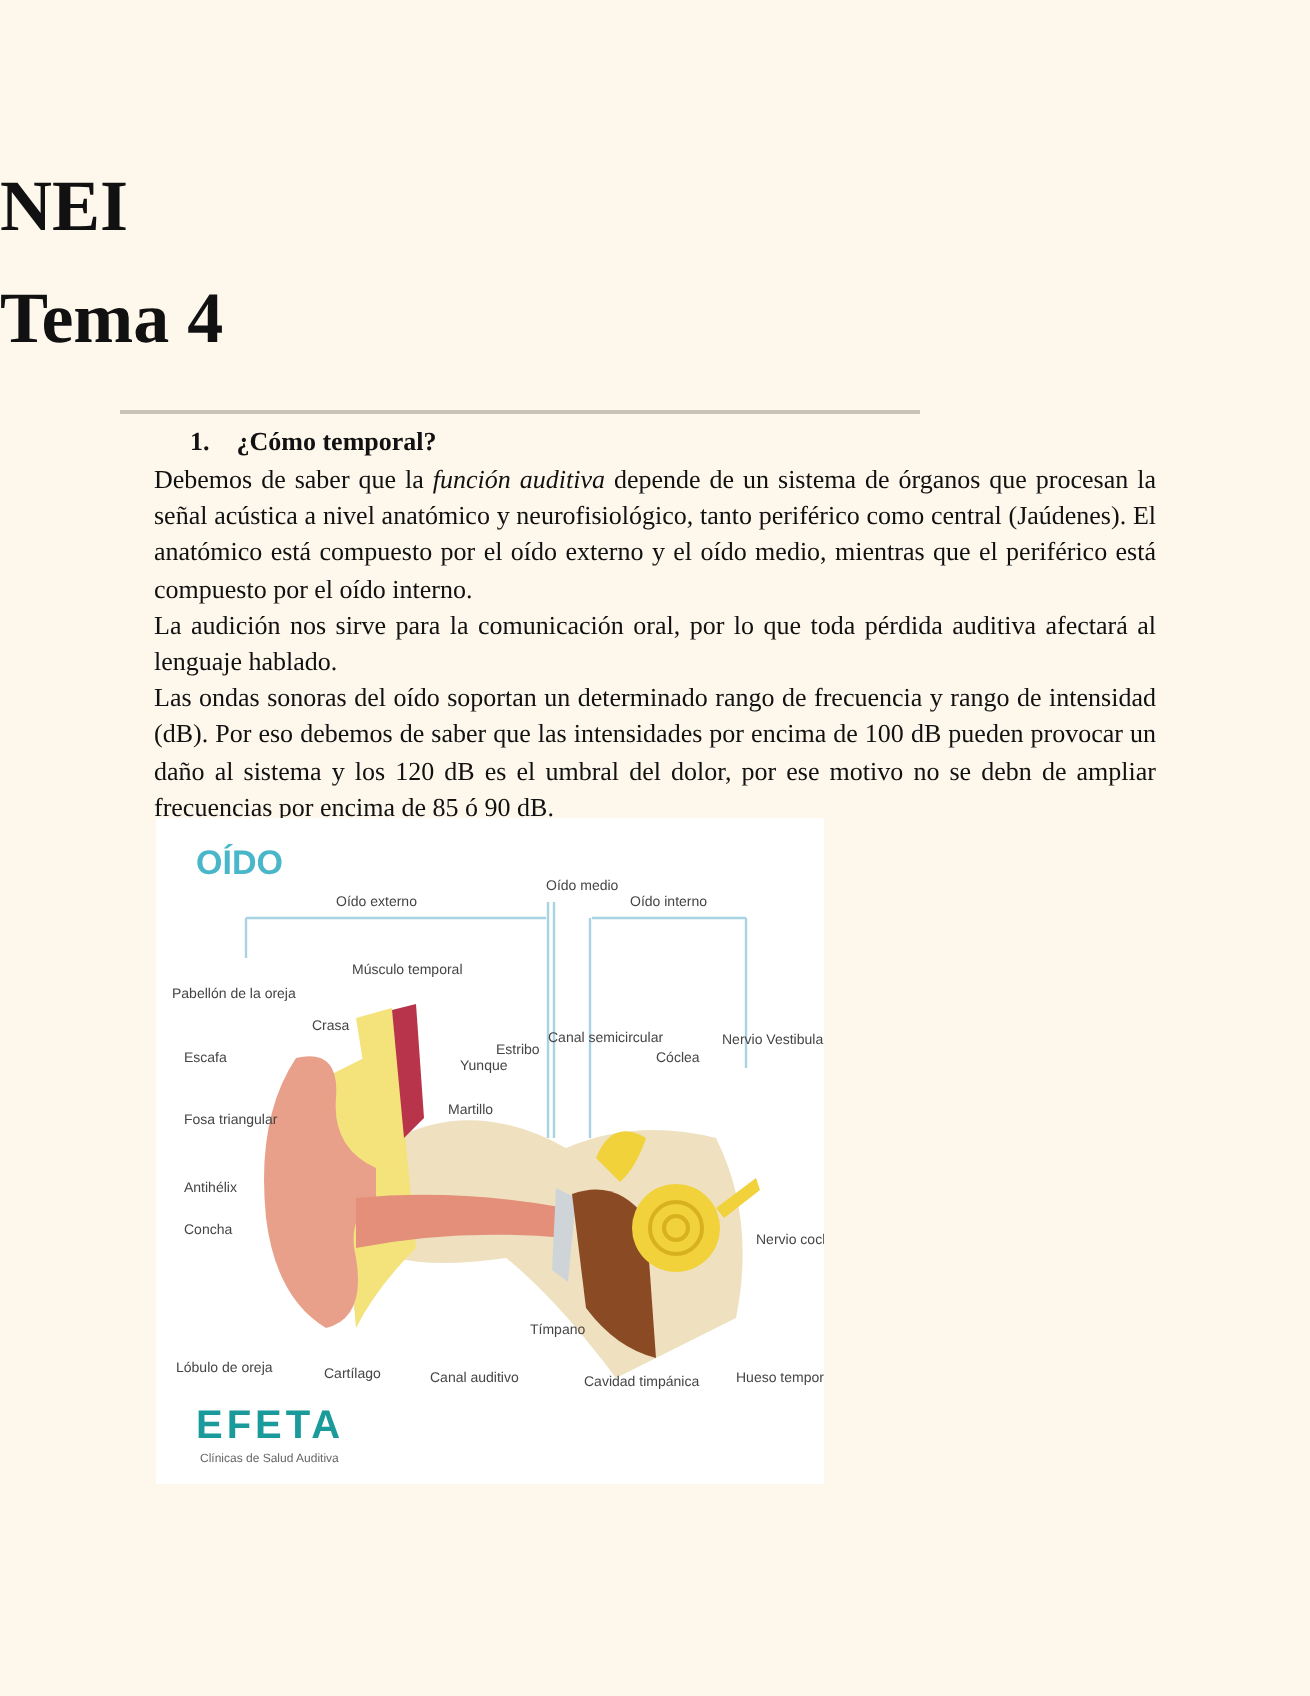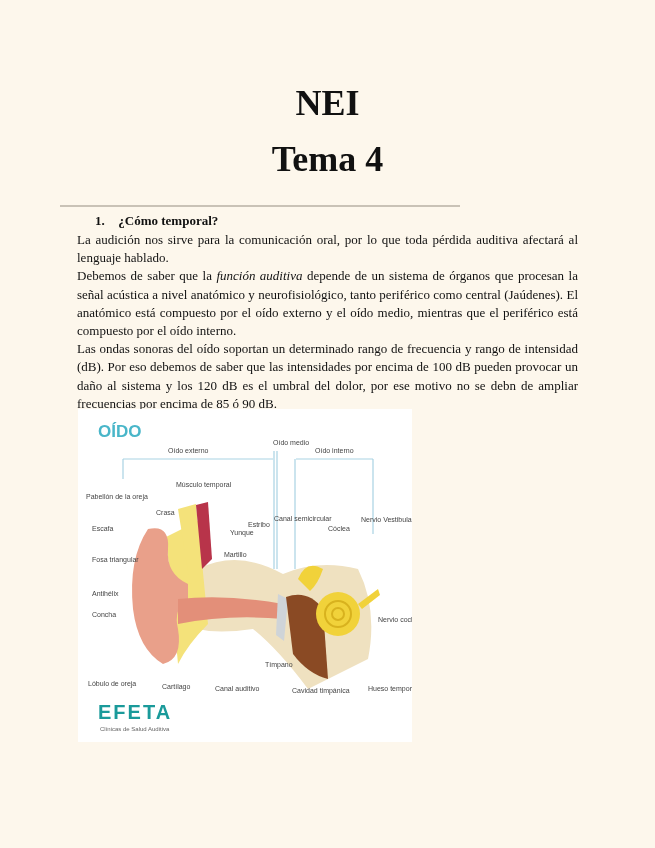--- a/index.html
+++ b/index.html
@@ -1,18 +1,18 @@
 <!DOCTYPE html>
 <html><head>
 <meta charset="utf-8">
 <style>
   html, body { margin:0; padding:0; }
   body { width:655px; height:848px; background:#fdf7ec; position:relative; overflow:hidden;
          font-family:"Liberation Serif","DejaVu Serif",serif; color:#111; }
-  .title { position:absolute; left:0; width:655px; text-align:center; font-weight:bold; }
+  .title { position:absolute; left:0; width:655px; text-align:left; font-weight:bold; }
   .t1 { top:82px; font-size:36px; letter-spacing:0px; }
   .t2 { top:138px; font-size:36px; }
   .rule { position:absolute; left:60px; top:205px; width:400px; height:2px; background:#c9c2b6; width:400px; }
   .heading { position:absolute; left:95px; top:213px; font-size:13px; font-weight:bold; }
   .heading .num { display:inline-block; width:20px; }
   .body-text { position:absolute; left:77px; width:501px; top:231px; font-size:13px; line-height:18.2px; text-align:justify; }
   .body-text p { margin:0; }
   .figure { position:absolute; left:78px; top:409px; width:334px; height:333px; background:#0f766e; }
   .figure svg { display:block; }
   .lbl { font-family:"Liberation Sans","DejaVu Sans",sans-serif; font-size:7px; fill:#444; }
@@ -23,22 +23,22 @@
 <div class="title t1">NEI</div>
 <div class="title t2">Tema 4</div>
 <div class="rule" style="width:400px;left:60px;"></div>
 
 <div class="heading">
   <span class="num">1.</span>
   <span>¿Cómo temporal?</span>
 </div>
 
 <div class="body-text">
+  <p><span>Debemos de saber que la </span><i>función auditiva</i><span> depende de un sistema de órganos que procesan la señal acústica a nivel anatómico y neurofisiológico, tanto periférico como central (Jaúdenes). El anatómico está compuesto por el oído externo y el oído medio, mientras que el periférico está compuesto por el oído interno.</span></p>
   <p>La audición nos sirve para la comunicación oral, por lo que toda pérdida auditiva afectará al lenguaje hablado.</p>
-  <p><span>Debemos de saber que la </span><i>función auditiva</i><span> depende de un sistema de órganos que procesan la señal acústica a nivel anatómico y neurofisiológico, tanto periférico como central (Jaúdenes). El anatómico está compuesto por el oído externo y el oído medio, mientras que el periférico está compuesto por el oído interno.</span></p>
   <p>Las ondas sonoras del oído soportan un determinado rango de frecuencia y rango de intensidad (dB). Por eso debemos de saber que las intensidades por encima de 100 dB pueden provocar un daño al sistema y los 120 dB es el umbral del dolor, por ese motivo no se debn de ampliar frecuencias por encima de 85 ó 90 dB.</p>
 </div>
 
 <div class="figure">
   <svg width="334" height="333" viewBox="0 0 334 333">
     <rect x="0" y="0" width="334" height="333" fill="#fff"></rect>
     <text x="20" y="28" font-family="Liberation Sans, sans-serif" font-size="17" font-weight="bold" fill="#49b6c9">OÍDO</text>
 
     <text class="lbl" x="90" y="44">Oído externo</text>
     <text class="lbl" x="195" y="36">Oído medio</text>

